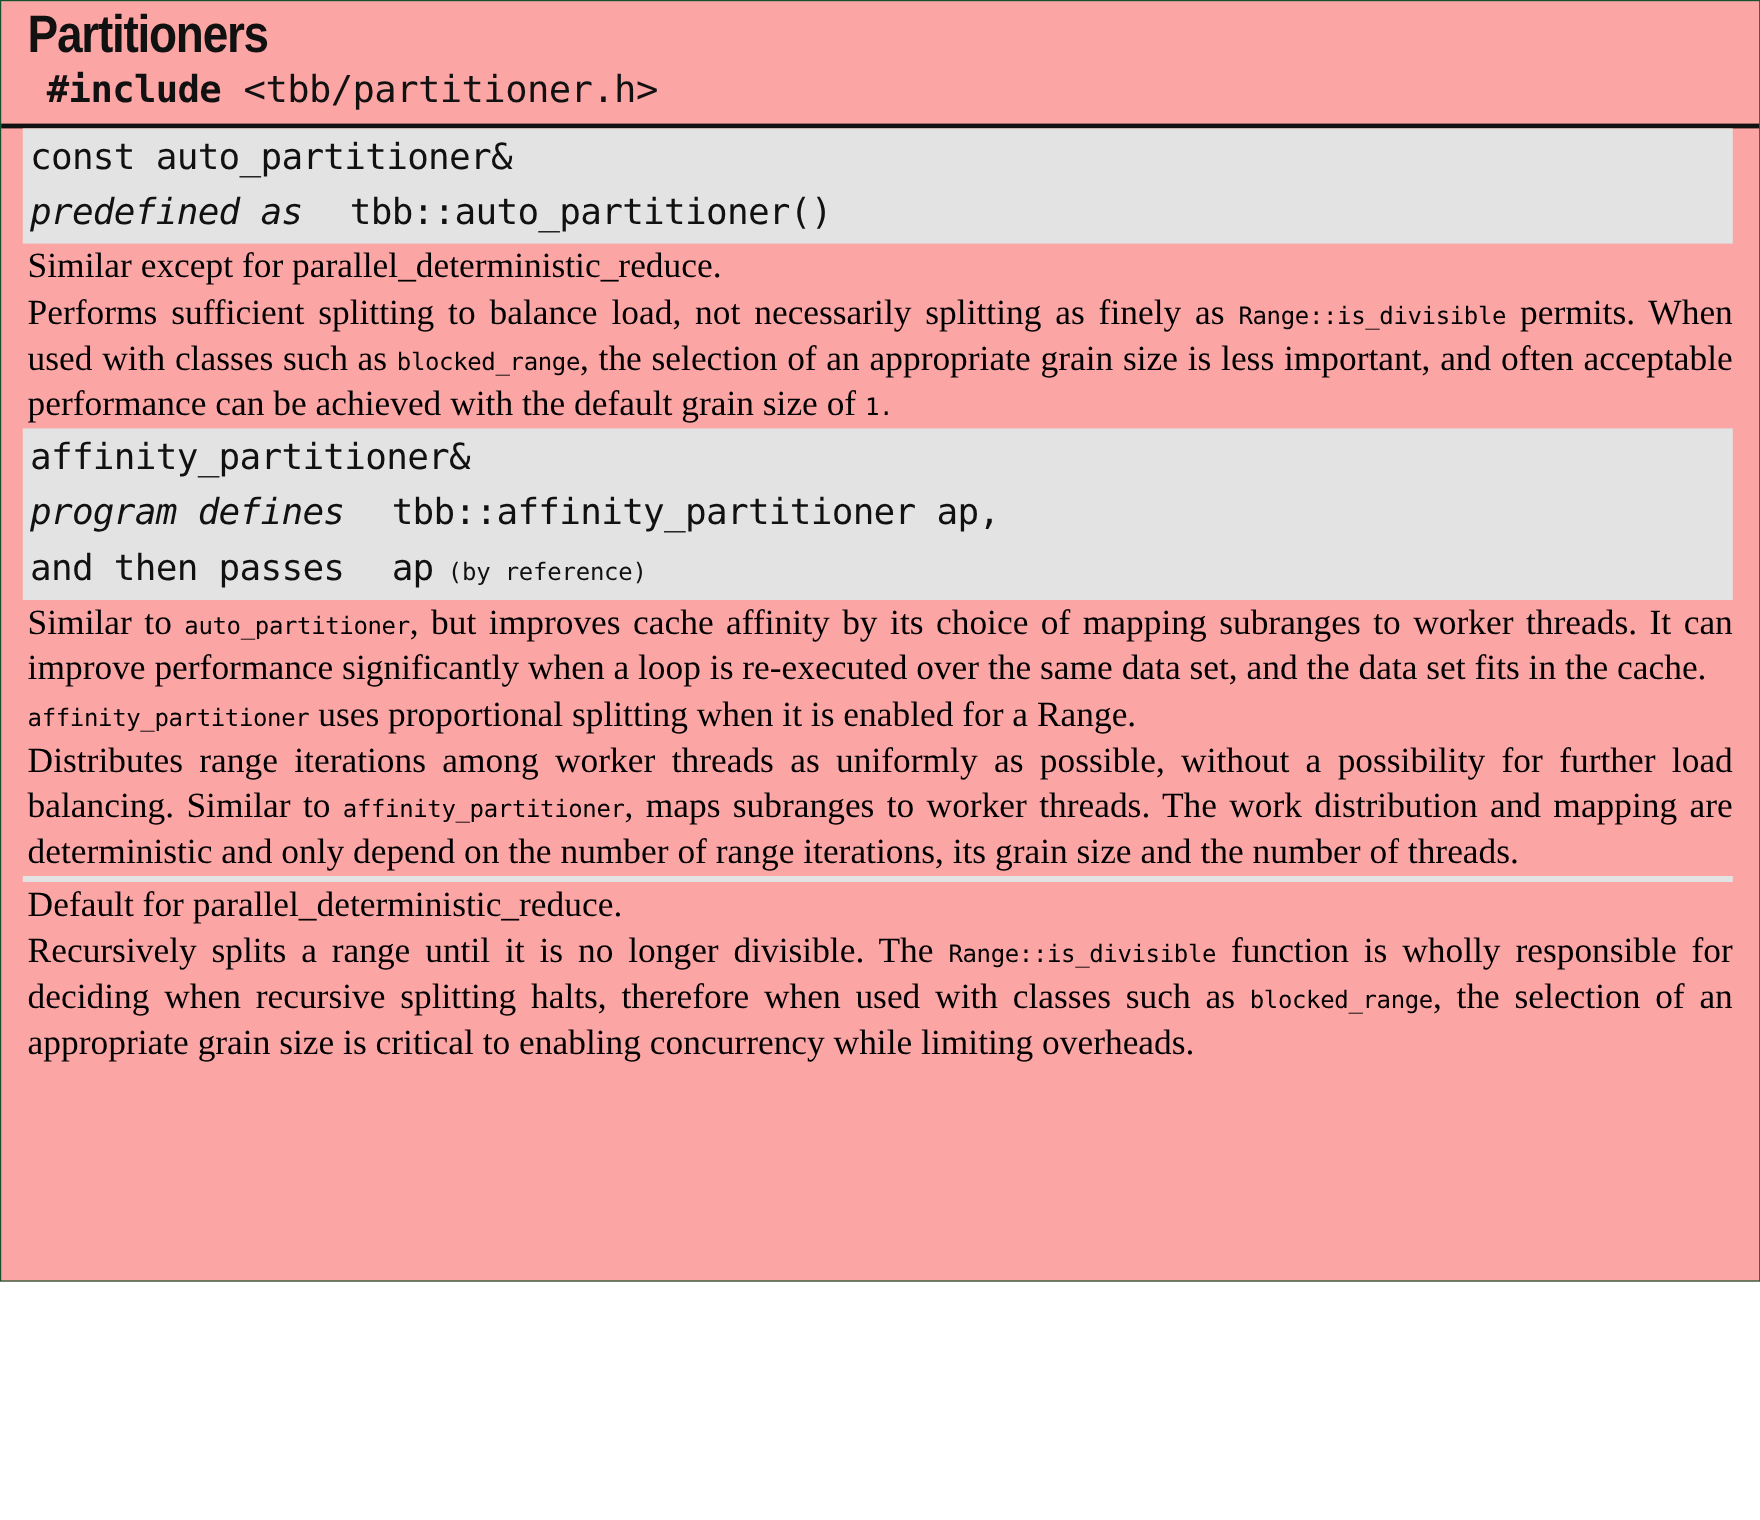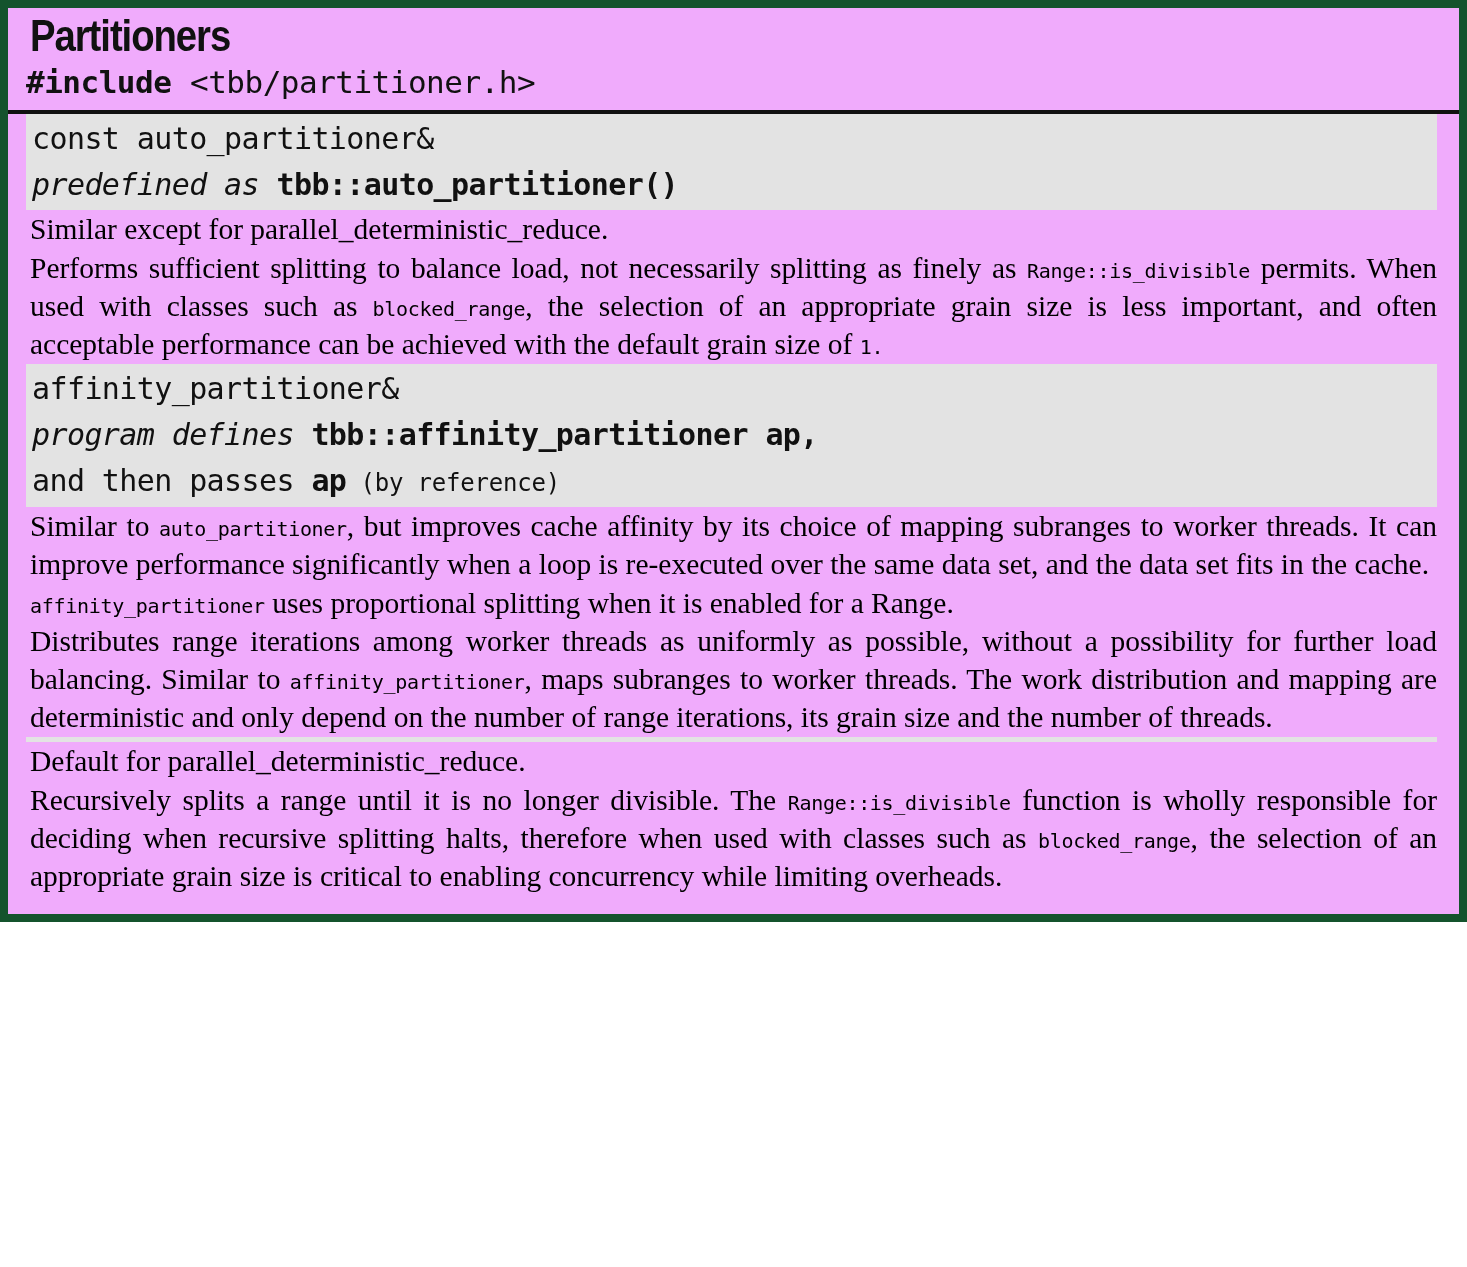--- a/index.html
+++ b/index.html
@@ -10,23 +10,23 @@
   body {
     width: 1467px;
     height: 1267px;
     overflow: hidden;
     font-family: "Liberation Serif", "DejaVu Serif", serif;
   }
 
   .doc-frame {
     box-sizing: border-box;
     width: 1467px;
-    height: 922px;
-    border: 8px solid #14532d;
-    background: #f0abfc;
+    height: 1068px;
+    border: 1px solid #14532d;
+    background: #fca5a5;
     position: relative;
   }
 
   
   .title-block {
     box-sizing: border-box;
     border-bottom: 4px solid #111111;
     padding: 2px 0 6px 0;
   }
   .doc-title {
@@ -39,21 +39,21 @@
     transform-origin: left center;
     color: #111111;
     margin: 4px 0 2px 22px;
     white-space: nowrap;
   }
   .include-line {
     font-family: "DejaVu Sans Mono", "Liberation Mono", monospace;
     font-size: 31px;
     line-height: 1.25;
     color: #111111;
-    margin: 4px 0 2px 18px;
+    margin: 4px 0 2px 38px;
     white-space: nowrap;
   }
   .include-line .kw {
     font-weight: bold;
     letter-spacing: -0.5px;
   }
   .include-line .hdr {
     font-weight: normal;
     letter-spacing: -0.5px;
   }
@@ -73,25 +73,26 @@
     line-height: 1.53;
     color: #111111;
     white-space: nowrap;
     letter-spacing: -0.6px;
   }
   .sig-line .ital {
     font-style: italic;
     letter-spacing: -0.6px;
   }
   .sig-line .bold {
-    font-weight: bold;
+    font-weight: normal;
     letter-spacing: -0.6px;
+    margin-left: 22px;
   }
   .sig-line .small {
-    font-size: 24px;
+    font-size: 20px;
     letter-spacing: -0.2px;
   }
 
   .body-block {
     padding: 0 22px 0 22px;
   }
   .para {
     font-family: "Liberation Serif", "DejaVu Serif", serif;
     font-size: 29.5px;
     line-height: 1.285;

